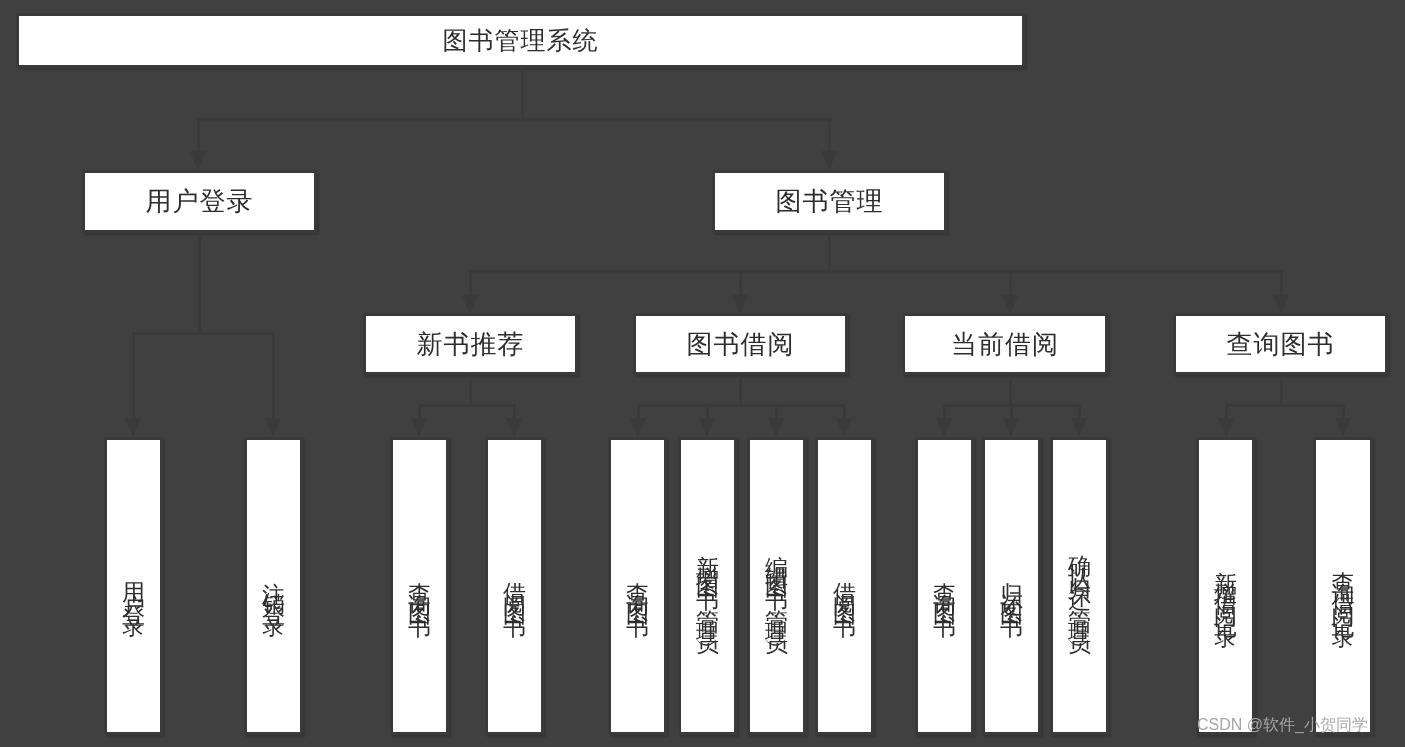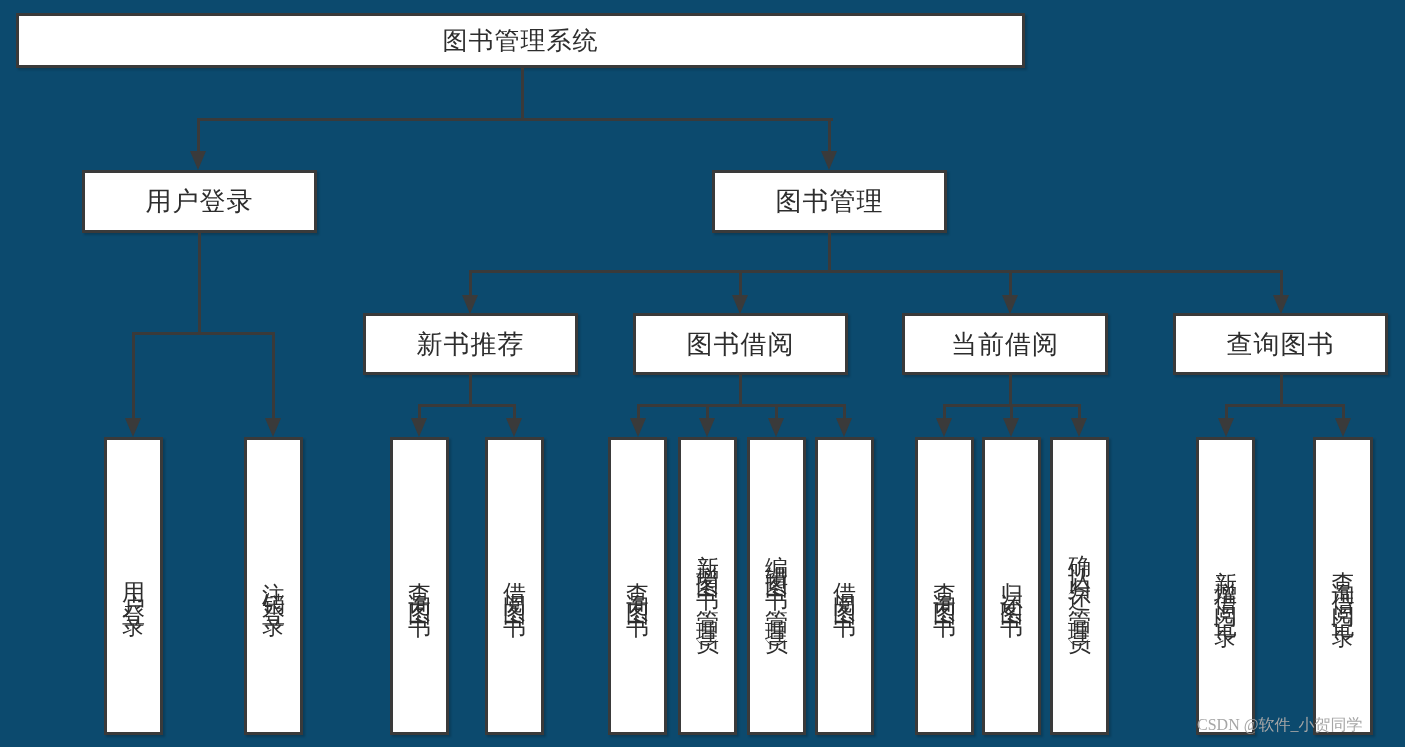--- a/index.html
+++ b/index.html
@@ -1,18 +1,18 @@
 <!DOCTYPE html>
 <html><head>
 <meta charset="utf-8">
 <style>
   html,body { margin:0; padding:0; background:#ffffff; }
   .stage {
-    position:relative; width:1405px; height:747px; background:#0c4a6e;
-    font-family:Liberation Serif, serif; overflow:hidden;
+    position:relative; width:1405px; height:747px; background:#404040;
+    font-family:Liberation Sans, sans-serif; overflow:hidden;
   }
   .box {
     position:absolute; box-sizing:border-box; border:3px solid #3a3a3a;
     background:#ffffff; display:flex; align-items:center; justify-content:center;
     color:#2d2d2d; box-shadow:2px 2px 2px rgba(0,0,0,0.18);
   }
   .hbox { font-size:26px; letter-spacing:1px; }
   .titlebox { font-size:25px; letter-spacing:1px; }
   .vbox {
     writing-mode:vertical-rl; text-orientation:mixed;

